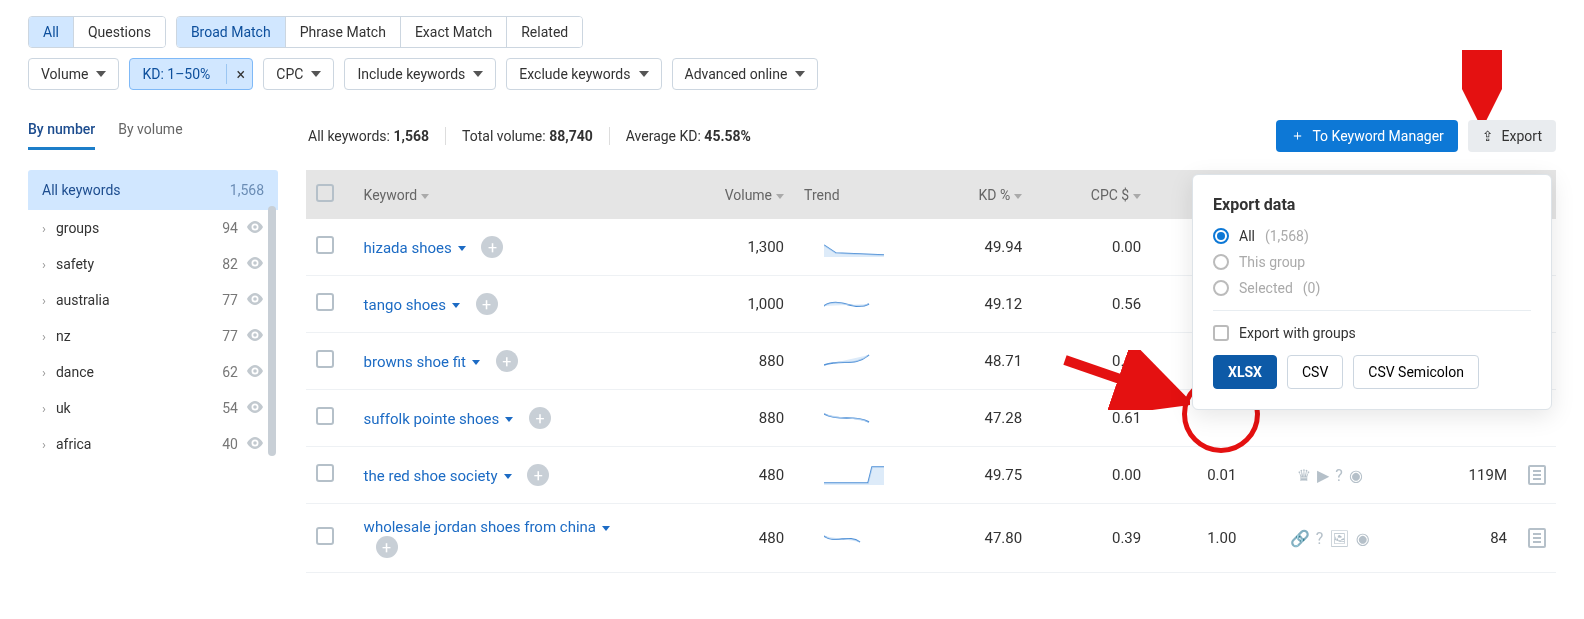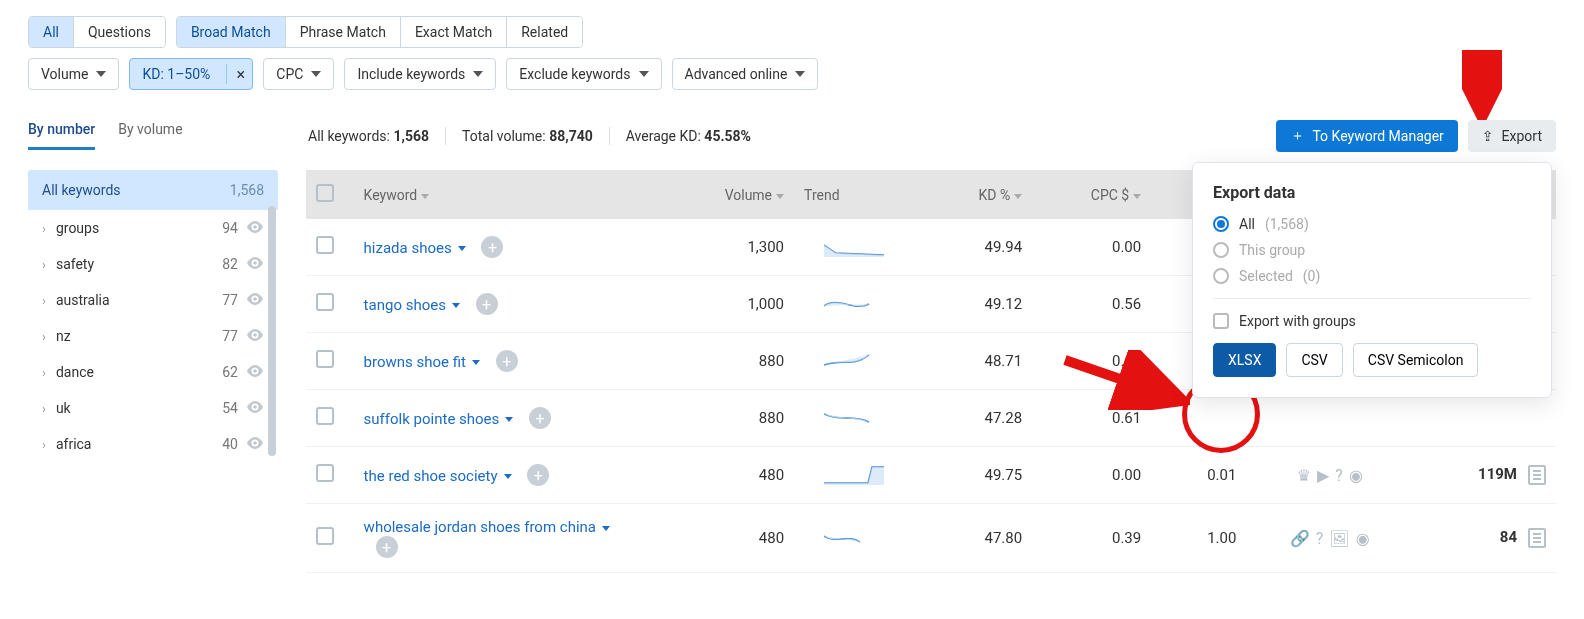--- a/index.html
+++ b/index.html
@@ -61,37 +61,37 @@
   td.center { text-align: center; }
   .cbx { width: 18px; height: 18px; border: 2px solid #b5c0c9; border-radius: 3px; display: inline-block; }
   .kwlink { color: #1c6bc4; cursor: pointer; }
   .kwlink .tri { display: inline-block; width: 0; height: 0; border-left: 4px solid transparent; border-right: 4px solid transparent; border-top: 5px solid #1c6bc4; margin-left: 6px; vertical-align: middle; }
   .plus { width: 22px; height: 22px; border-radius: 50%; background: #c8cfd6; color: #fff; display: inline-flex; align-items: center; justify-content: center; font-size: 16px; cursor: pointer; }
   .sort-ico { display: inline-block; margin-left: 4px; }
   .sort-ico::before { content: ""; display: inline-block; border-left: 4px solid transparent; border-right: 4px solid transparent; border-top: 5px solid #aaa; margin-bottom: 1px; }
   .trendbox { width: 60px; height: 24px; display: inline-block; }
   .serp-icons { display: inline-flex; gap: 6px; }
   .serp-icons span { color: #b5c0c9; font-size: 16px; }
-  .resultbox { display: inline-flex; gap: 11px; font-weight: bold; }
+  .resultbox { display: inline-flex; align-items: center; gap: 21px; }
   .resultbox .doc { width: 18px; height: 20px; border: 2px solid #b5c0c9; border-radius: 2px; position: relative; }
   .resultbox .doc::after { content:""; position:absolute; left:3px; top:3px; right:3px; height:2px; background:#b5c0c9; box-shadow: 0 4px 0 #b5c0c9, 0 8px 0 #b5c0c9; }
 
   
-  .popover { position: absolute; right: 32px; top: 162px; width: 360px; background: #fff; border: 1px solid #dde3e8; border-radius: 6px; box-shadow: 0 6px 24px rgba(0,0,0,.10); padding: 20px; z-index: 10; }
+  .popover { position: absolute; right: 32px; top: 174px; width: 360px; background: #fff; border: 1px solid #dde3e8; border-radius: 6px; box-shadow: 0 6px 24px rgba(0,0,0,.10); padding: 20px; z-index: 10; }
   .popover h4 { font-size: 16px; font-weight: 700; margin-bottom: 14px; }
   .radio-row { display: flex; align-items: center; gap: 10px; margin: 10px 0; font-size: 14px; }
   .radio { width: 16px; height: 16px; border: 2px solid #bbb; border-radius: 50%; display: inline-block; position: relative; }
   .radio.sel { border-color: #0d78d6; }
   .radio.sel::after { content:""; position:absolute; left:2px; top:2px; width:8px; height:8px; background:#0d78d6; border-radius:50%; }
   .muted { color: #aaa; }
   .hr { height: 1px; background: #e8edf1; margin: 14px 0; }
   .check { width: 16px; height: 16px; border: 2px solid #bbb; border-radius: 3px; display: inline-block; }
   .fmt-row { display: flex; gap: 10px; margin-top: 14px; }
   .fmt-btn { border: 1px solid #ccd6e0; background: #fff; border-radius: 4px; padding: 8px 14px; font-size: 14px; cursor: pointer; }
-  .fmt-btn.primary { background: #0d5aa7; border-color: #0d5aa7; color: #fff; font-weight: 400; }
+  .fmt-btn.primary { background: #0d5aa7; border-color: #0d5aa7; color: #fff; font-weight: 700; }
 
   .red-circle { position: absolute; border: 5px solid #e41111; border-radius: 50%; width: 78px; height: 78px; pointer-events: none; }
   .red-arrow-svg { position: absolute; pointer-events: none; }
 </style>
 </head>
 <body>
 
 <div class="wrap">
 
   <div class="tabrow">

